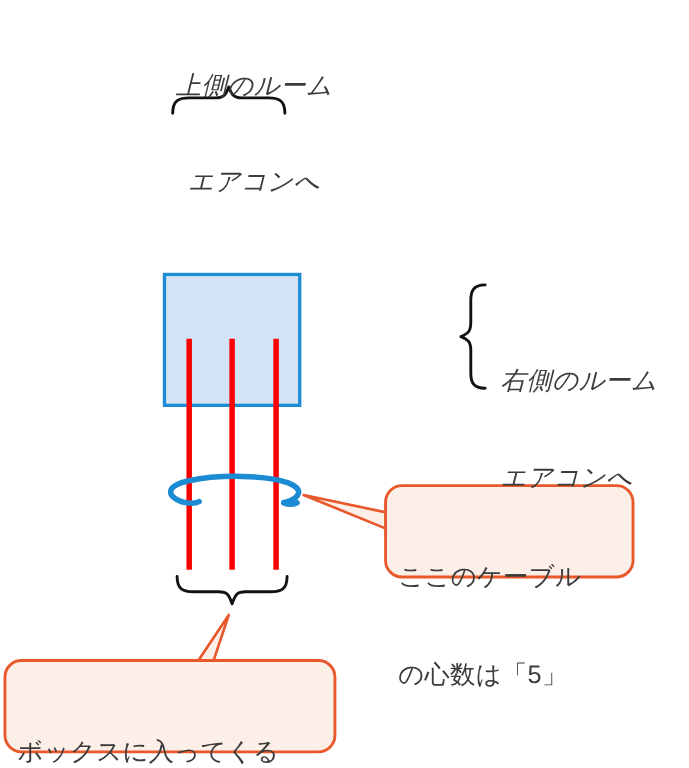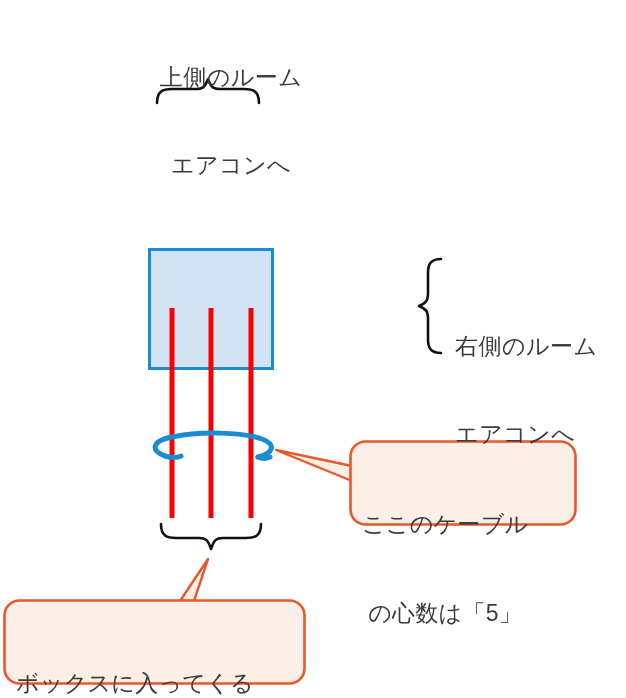--- a/index.html
+++ b/index.html
@@ -29,20 +29,21 @@
     top: 0;
     width: 626px;
     height: 698px;
     overflow: visible;
   }
   .txt {
     position: absolute;
     white-space: pre;
     line-height: 1.28;
     letter-spacing: 0.5px;
+    font-style: italic;
   }
   .label-top {
     left: 116px;
     top: 4px;
     width: 230px;
     text-align: center;
     font-size: 23px;
     color: #3b3b3b;
   }
   .label-right {
@@ -53,21 +54,20 @@
     font-size: 23px;
     color: #3b3b3b;
   }
   .callout-text {
     position: absolute;
     white-space: pre;
     line-height: 1.3;
     font-size: 23px;
     color: #3b3b3b;
     letter-spacing: 0.3px;
-    text-align: center;
   }
   .callout-text-cable {
     left: 362px;
     top: 450px;
   }
   .callout-text-power {
     left: 16px;
     top: 609px;
   }
 </style>

